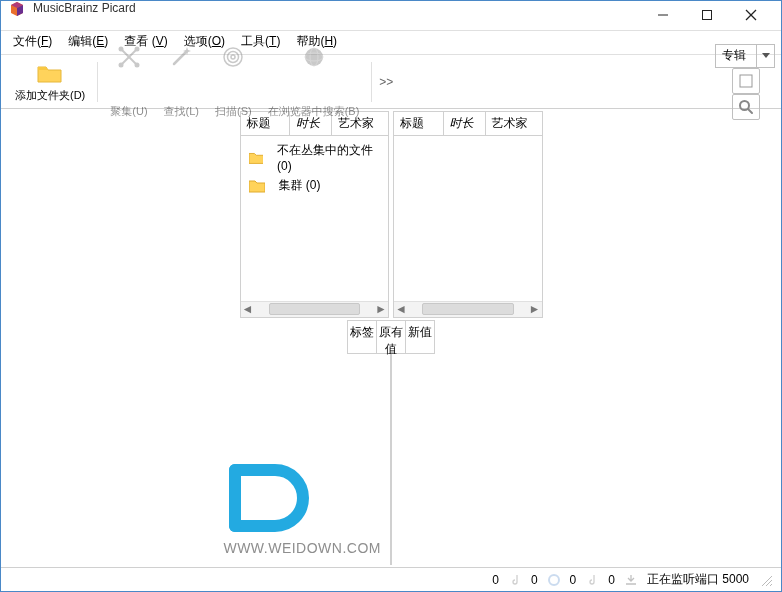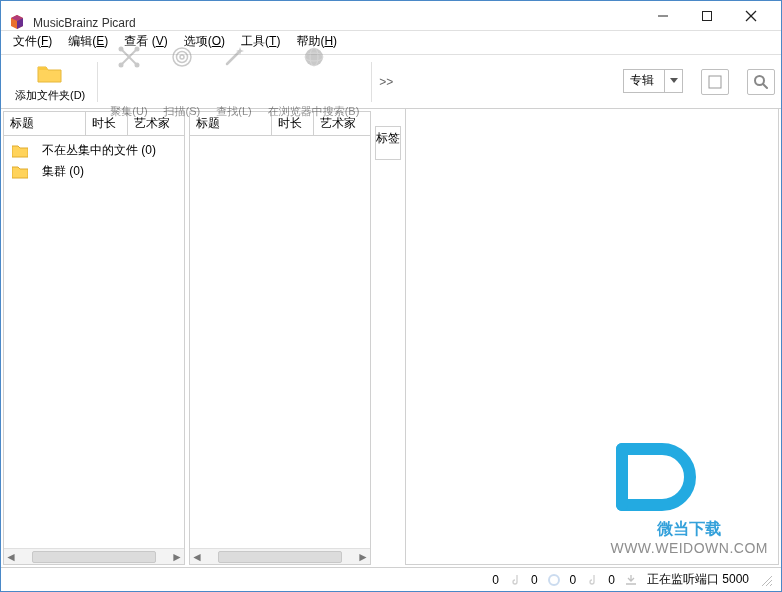--- a/index.html
+++ b/index.html
@@ -1,62 +1,62 @@
 <!DOCTYPE html>
 <html><head>
 <meta charset="utf-8">
 <style>
 * { margin: 0; padding: 0; box-sizing: border-box; font-family: "Microsoft YaHei", "SimSun", sans-serif; font-size: 12px; }
 body { background: #fff; }
 .window { width: 782px; height: 592px; border: 1px solid #4a88c7; display: flex; flex-direction: column; background: #fff; }
 
 
-.titlebar { height: 30px; display: flex; align-items: flex-end; padding: 0 8px; border-bottom: 1px solid #e0e0e0; }
+.titlebar { height: 30px; display: flex; align-items: flex-start; padding: 0 8px; border-bottom: 1px solid #e0e0e0; }
 .titlebar .logo { width: 16px; height: 16px; margin-right: 8px; }
 .titlebar .title { flex: 1; color: #333; }
 .titlebar .win-controls { display: flex; gap: 0; }
 .titlebar .win-btn { width: 44px; height: 28px; display: flex; align-items: center; justify-content: center; cursor: pointer; }
 
 
 .menubar { height: 24px; display: flex; align-items: flex-start; padding: 0 4px; border-bottom: 1px solid #e0e0e0; }
 .menubar .menu-item { padding: 2px 8px; cursor: pointer; }
 .menubar .menu-item u { text-decoration: underline; }
 
 
 .toolbar { height: 54px; display: flex; align-items: center; padding: 2px 6px; border-bottom: 1px solid #d0d0d0; gap: 0; }
 .toolbar .sep { width: 1px; height: 40px; background: #e0e0e0; margin: 0 4px; }
 .tool-btn { display: flex; flex-direction: column; align-items: center; justify-content: center; padding: 2px 8px; min-width: 46px; cursor: pointer; }
 .tool-btn .iconbox { width: 26px; height: 26px; display:flex; align-items:center; justify-content:center; }
 .tool-btn .tlabel { margin-top: 2px; font-size: 11px; }
 .tool-btn.disabled { opacity: .45; cursor: default; gap: 32px; }
 .toolbar .chev { width: 20px; display:flex; align-items:center; justify-content:center; cursor:pointer; color:#666; }
-.toolbar .right { margin-left: auto; display:flex; gap:16px; }
+.toolbar .right { margin-left: auto; display:flex; align-items:center; gap:0;flex-direction:column; }
 .combo { display:flex; align-items:center; border:1px solid #bfbfbf; height:24px; }
 .combo .ctext { padding: 2px 10px 2px 6px; }
 .combo .cbtn { width:18px; height:22px; display:flex; align-items:center; justify-content:center; border-left:1px solid #bfbfbf; cursor:pointer; }
 .sq-btn { width:28px; height:26px; border:1px solid #bfbfbf; display:flex; align-items:center; justify-content:center; cursor:pointer; margin-left:2px; border-radius:2px; }
 
 
-.splitpane { flex:1; display:flex; min-height:0; }
+.splitpane { flex:1; display:flex; flex-direction:column; min-height:0;align-items:center; }
 .topsplit { flex:1; display:flex; min-height:0; }
 .pane { flex:1; display:flex; flex-direction:column; border:1px solid #d0d0d0; margin:2px; min-width:0; }
 .pane-headrow { display:flex; border-bottom:1px solid #d0d0d0; background:#fff; }
 .ph-col { padding:3px 6px; border-right:1px solid #d0d0d0; background:#fff; }
 .ph-title { flex:1; }
-.ph-dur { width:42px; }
+.ph-dur { width:42px;font-style:italic; }
 .ph-art { width:56px; border-right:none; }
 .tree { flex:1; overflow:auto; background:#fff; padding:4px 0; }
 .tree-item { display:flex; align-items:center; padding:2px 8px; gap:14px; cursor:pointer; }
 .tree-item .fld { width:16px; height:14px; }
 .hsb { height:16px; border-top:1px solid #e0e0e0; background:#f3f3f3; display:flex; align-items:center; }
 .hsb .thumb { flex:1; height:12px; margin:0 14px; background:#dcdcdc; border:1px solid #c8c8c8; border-radius:2px; }
 .hsb .arrow { width:14px; height:14px; display:flex; align-items:center; justify-content:center; color:#777; }
 
 
-.tagrow { height:34px; display:flex; border:1px solid #d0d0d0; margin:17px 2px; }
+.tagrow { height:34px; display:flex; border:1px solid #d0d0d0; margin:0 2px; }
 .tagrow .tcol { flex:1; text-align:center; padding:3px 0; border-right:1px solid #d0d0d0; }
 .tagrow .tcol:last-child { border-right:none; }
 .lowerblank { flex:1; background:#fff; margin:0 2px 2px 2px; border:1px solid #d0d0d0; border-top:none; position:relative; }
 
 
 .watermark { position:absolute; right:10px; bottom:8px; opacity:.95; text-align:center; }
 .watermark .wtext { font-size:16px; font-weight:bold; color:#2a9cd9; }
 .watermark .wurl { font-size:14px; color:#888; letter-spacing:.5px; }
 
 
@@ -128,35 +128,35 @@
             <circle cx="20" cy="4" r="2.5" fill="#888"></circle>
             <circle cx="4" cy="20" r="2.5" fill="#888"></circle>
             <circle cx="20" cy="20" r="2.5" fill="#888"></circle>
           </svg>
         </div>
       <span class="tlabel">聚集(U)</span>
     </div>
     <div class="tool-btn disabled">
       <div class="iconbox">
           <svg width="24" height="24" viewBox="0 0 24 24">
+            <line x1="5" y1="19" x2="18" y2="6" stroke="#888" stroke-width="2.5" stroke-linecap="round"></line>
+            <path d="M18 2 l1 3 3 1 -3 1 -1 3 -1-3 -3-1 3-1 z" fill="#888"></path>
+          </svg>
+        </div>
+      <span class="tlabel">查找(L)</span>
+    </div>
+    <div class="tool-btn disabled">
+      <div class="iconbox">
+          <svg width="24" height="24" viewBox="0 0 24 24">
             <circle cx="12" cy="12" r="9" fill="none" stroke="#888" stroke-width="1.5"></circle>
             <circle cx="12" cy="12" r="5.5" fill="none" stroke="#888" stroke-width="1.5"></circle>
             <circle cx="12" cy="12" r="2" fill="none" stroke="#888" stroke-width="1.5"></circle>
           </svg>
         </div>
       <span class="tlabel">扫描(S)</span>
-    </div>
-    <div class="tool-btn disabled">
-      <div class="iconbox">
-          <svg width="24" height="24" viewBox="0 0 24 24">
-            <line x1="5" y1="19" x2="18" y2="6" stroke="#888" stroke-width="2.5" stroke-linecap="round"></line>
-            <path d="M18 2 l1 3 3 1 -3 1 -1 3 -1-3 -3-1 3-1 z" fill="#888"></path>
-          </svg>
-        </div>
-      <span class="tlabel">查找(L)</span>
     </div>
     <div class="tool-btn disabled">
       <div class="iconbox">
           <svg width="24" height="24" viewBox="0 0 24 24">
             <circle cx="12" cy="12" r="9" fill="#888"></circle>
             <ellipse cx="12" cy="12" rx="9" ry="4" fill="none" stroke="#aaa" stroke-width="1"></ellipse>
             <ellipse cx="12" cy="12" rx="4" ry="9" fill="none" stroke="#aaa" stroke-width="1"></ellipse>
           </svg>
         </div>
       <span class="tlabel">在浏览器中搜索(B)</span>
@@ -229,28 +229,29 @@
         <div class="hsb">
           <div class="arrow">◄</div>
           <div class="thumb"></div>
           <div class="arrow">►</div>
         </div>
       </div>
     </div>
 
     <div class="tagrow">
       <div class="tcol">标签</div>
+      <div class="tcol">原有值</div>
+      <div class="tcol">新值</div>
     </div>
     <div class="lowerblank">
       <div class="watermark">
         <svg width="90" height="78" viewBox="0 0 90 78">
           <path d="M12 8 h40 a28 28 0 0 1 0 56 h-40" fill="none" stroke="#18a6e0" stroke-width="12" stroke-linecap="round"></path>
           <path d="M12 8 v56" stroke="#18a6e0" stroke-width="12" stroke-linecap="round"></path>
         </svg>
-        <div class="wtext">微当下载</div>
         <div class="wurl">WWW.WEIDOWN.COM</div>
       </div>
     </div>
   </div>
 
   <div class="statusbar">
     <div class="sp"></div>
     <span>0</span>
     <svg class="ic" width="12" height="12">
         <path d="M8 1 v7 a2 2 0 1 1 -2 -2" fill="none" stroke="#888" stroke-width="1.3"></path>

